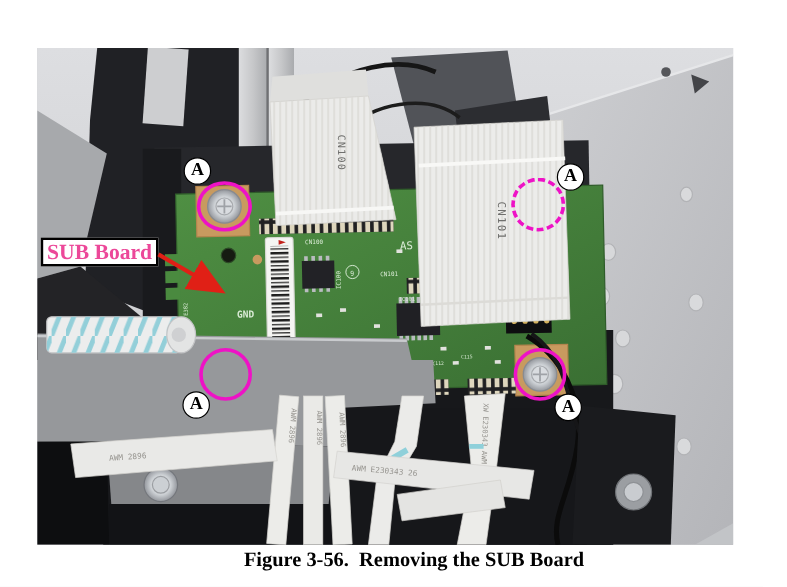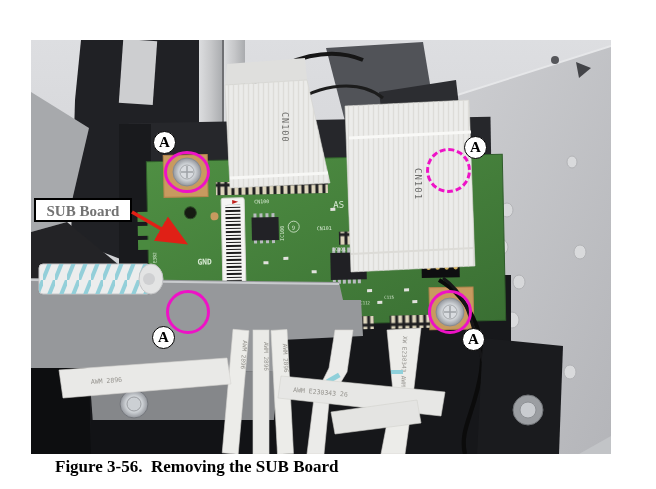--- a/index.html
+++ b/index.html
@@ -7,23 +7,23 @@
   .page{position:relative;width:656px;height:489px;background:#ffffff;overflow:hidden;}
   .photo{position:absolute;left:31px;top:40px;width:580px;height:414px;background:#d0d1d4;}
   .photo svg{display:block;}
   .overlay{position:absolute;left:0;top:0;width:656px;height:489px;pointer-events:none;}
   .marker-circle{position:absolute;border:3px solid #ee12c6;border-radius:50%;box-sizing:border-box;}
   .marker-circle.dashed{border-style:dashed;}
   .a-badge{position:absolute;width:23px;height:23px;background:#ffffff;border:1.6px solid #000;
            border-radius:50%;box-sizing:border-box;display:flex;align-items:center;justify-content:center;
            font-family:"Liberation Serif",serif;font-weight:bold;font-size:15px;color:#000;line-height:1;}
   .callout{position:absolute;left:34px;top:198px;width:98px;height:24px;background:#ffffff;
-           border:2px solid #000;box-sizing:border-box;display:flex;align-items:flex-end;justify-content:center;
-           font-family:"Liberation Serif",serif;font-weight:bold;font-size:15px;color:#737373;}
-  .caption{position:absolute;left:55px;top:457px;width:580px;
+           border:2px solid #000;box-sizing:border-box;display:flex;align-items:flex-start;justify-content:center;
+           font-family:"Liberation Serif",serif;font-weight:bold;font-size:18px;color:#ec4899;}
+  .caption{position:absolute;left:55px;top:457px;width:580px;text-align:center;
            font-family:"Liberation Serif",serif;font-weight:bold;font-size:17px;color:#000;white-space:pre;}
   .silk{font-family:"DejaVu Sans Mono",monospace;fill:#d8ead4;}
   .ribtxt{font-family:"DejaVu Sans Mono",monospace;fill:#6f6f6d;letter-spacing:1px;}
   .cabletxt{font-family:"DejaVu Sans Mono",monospace;fill:#96948f;}
 </style>
 </head>
 <body>
 
 <div class="page">
 

